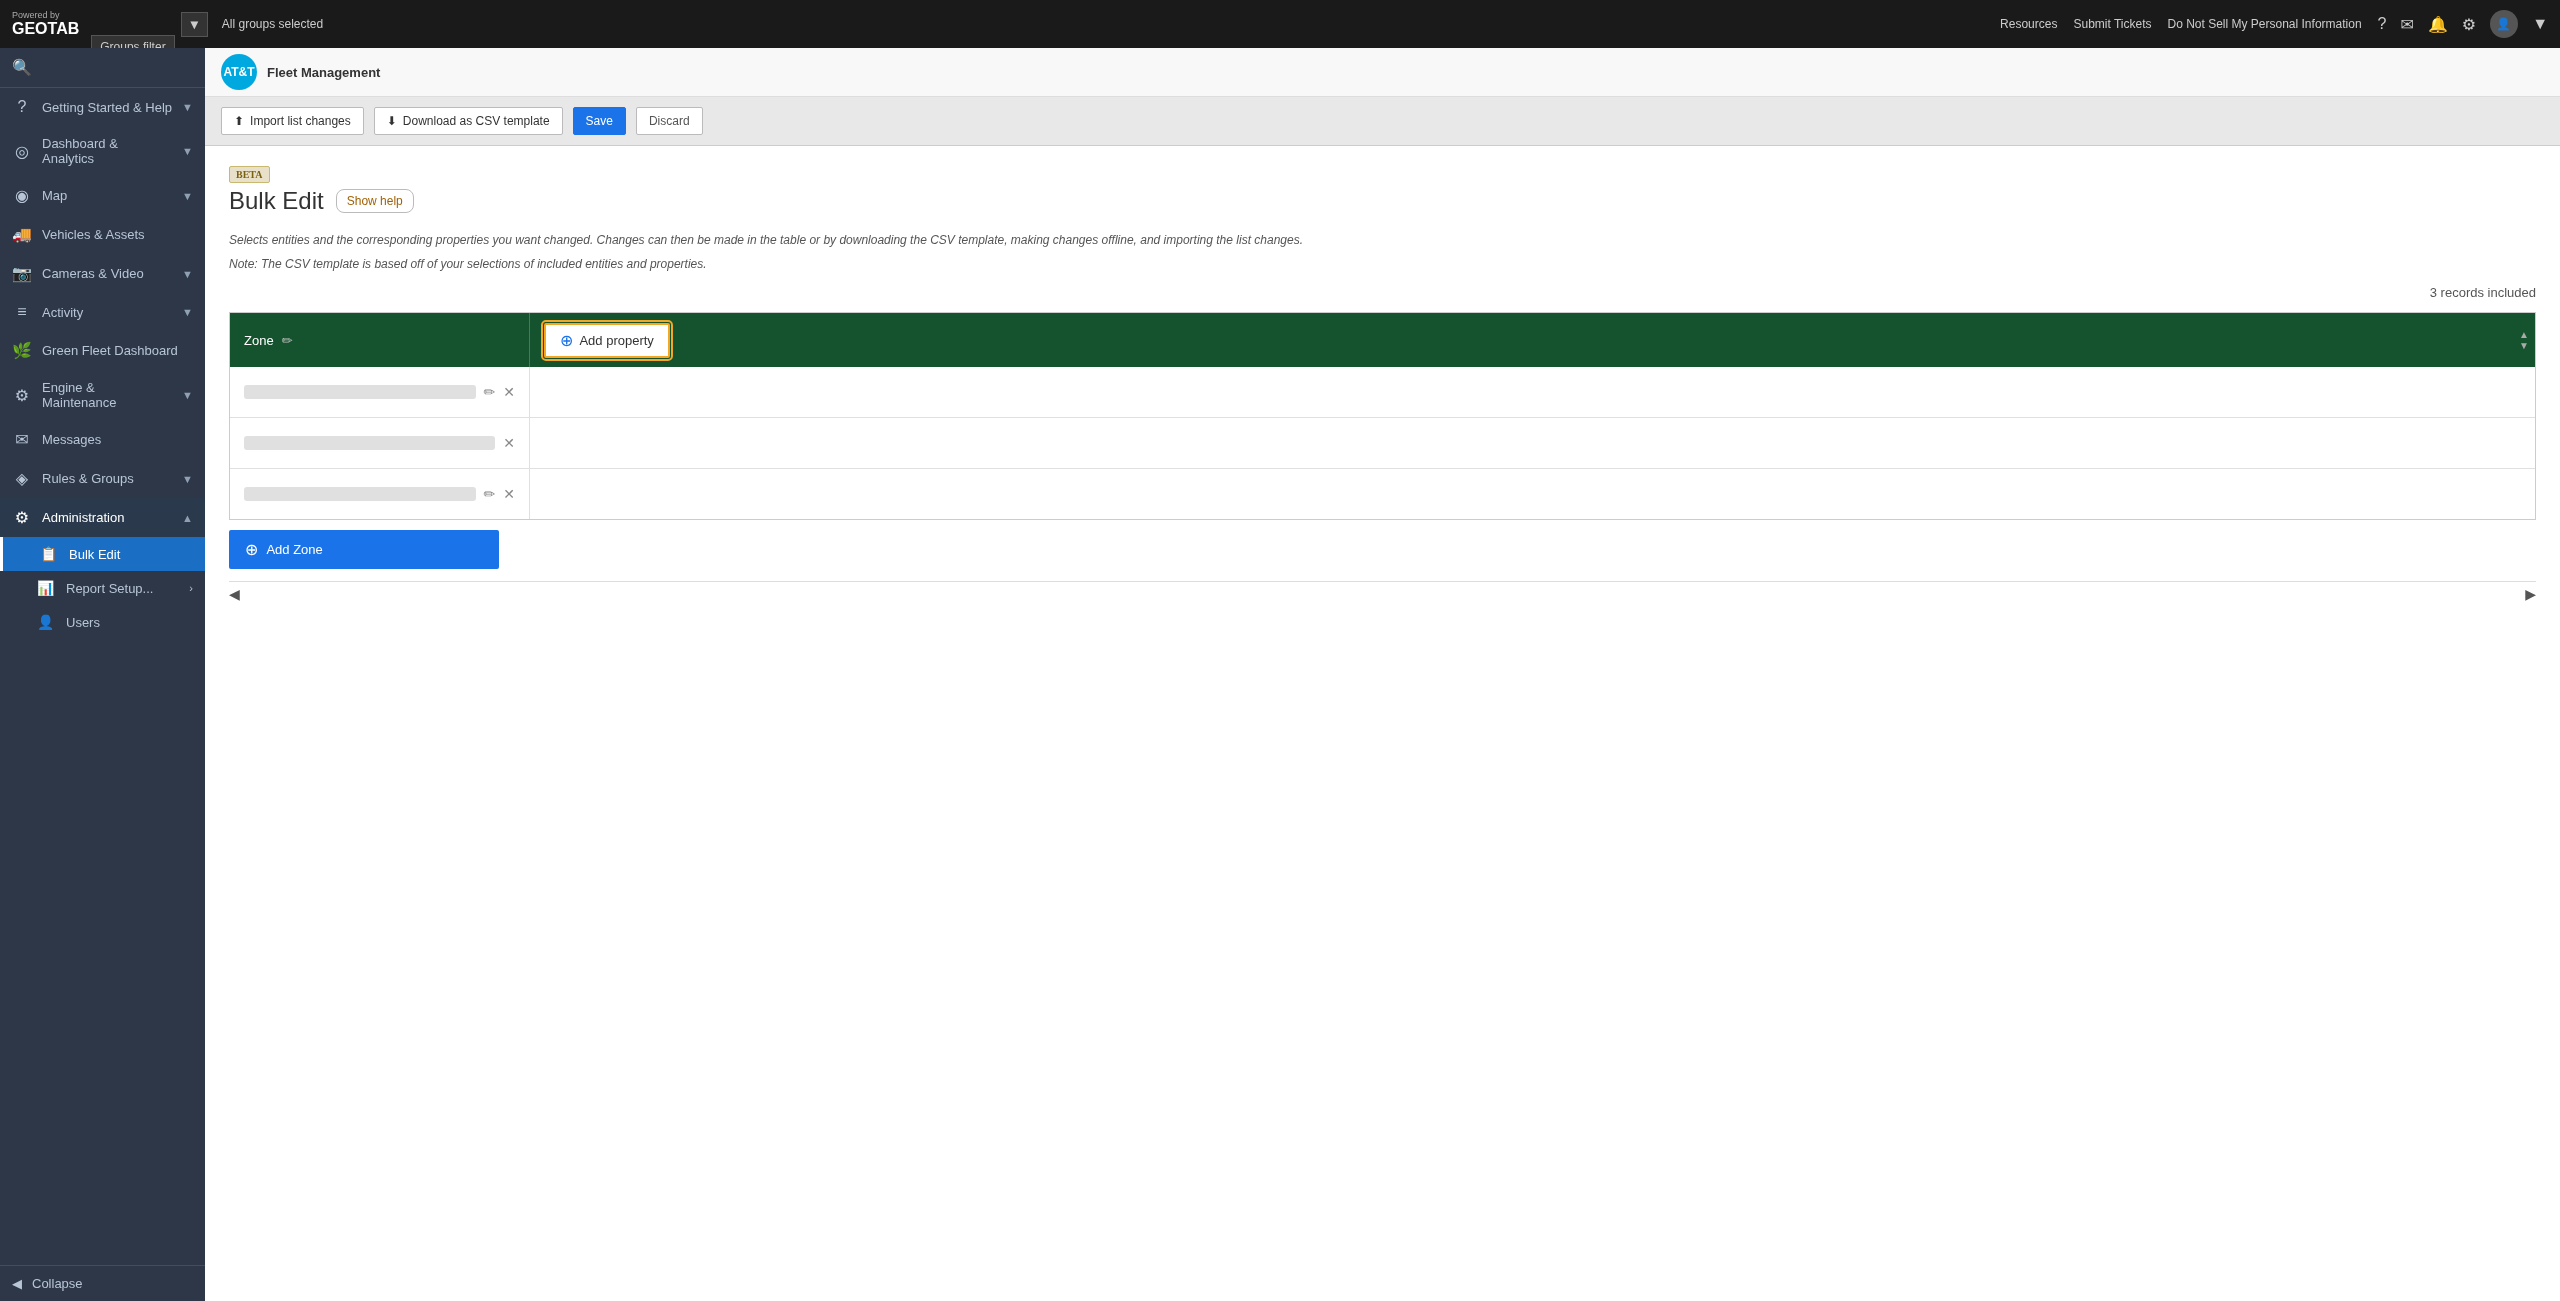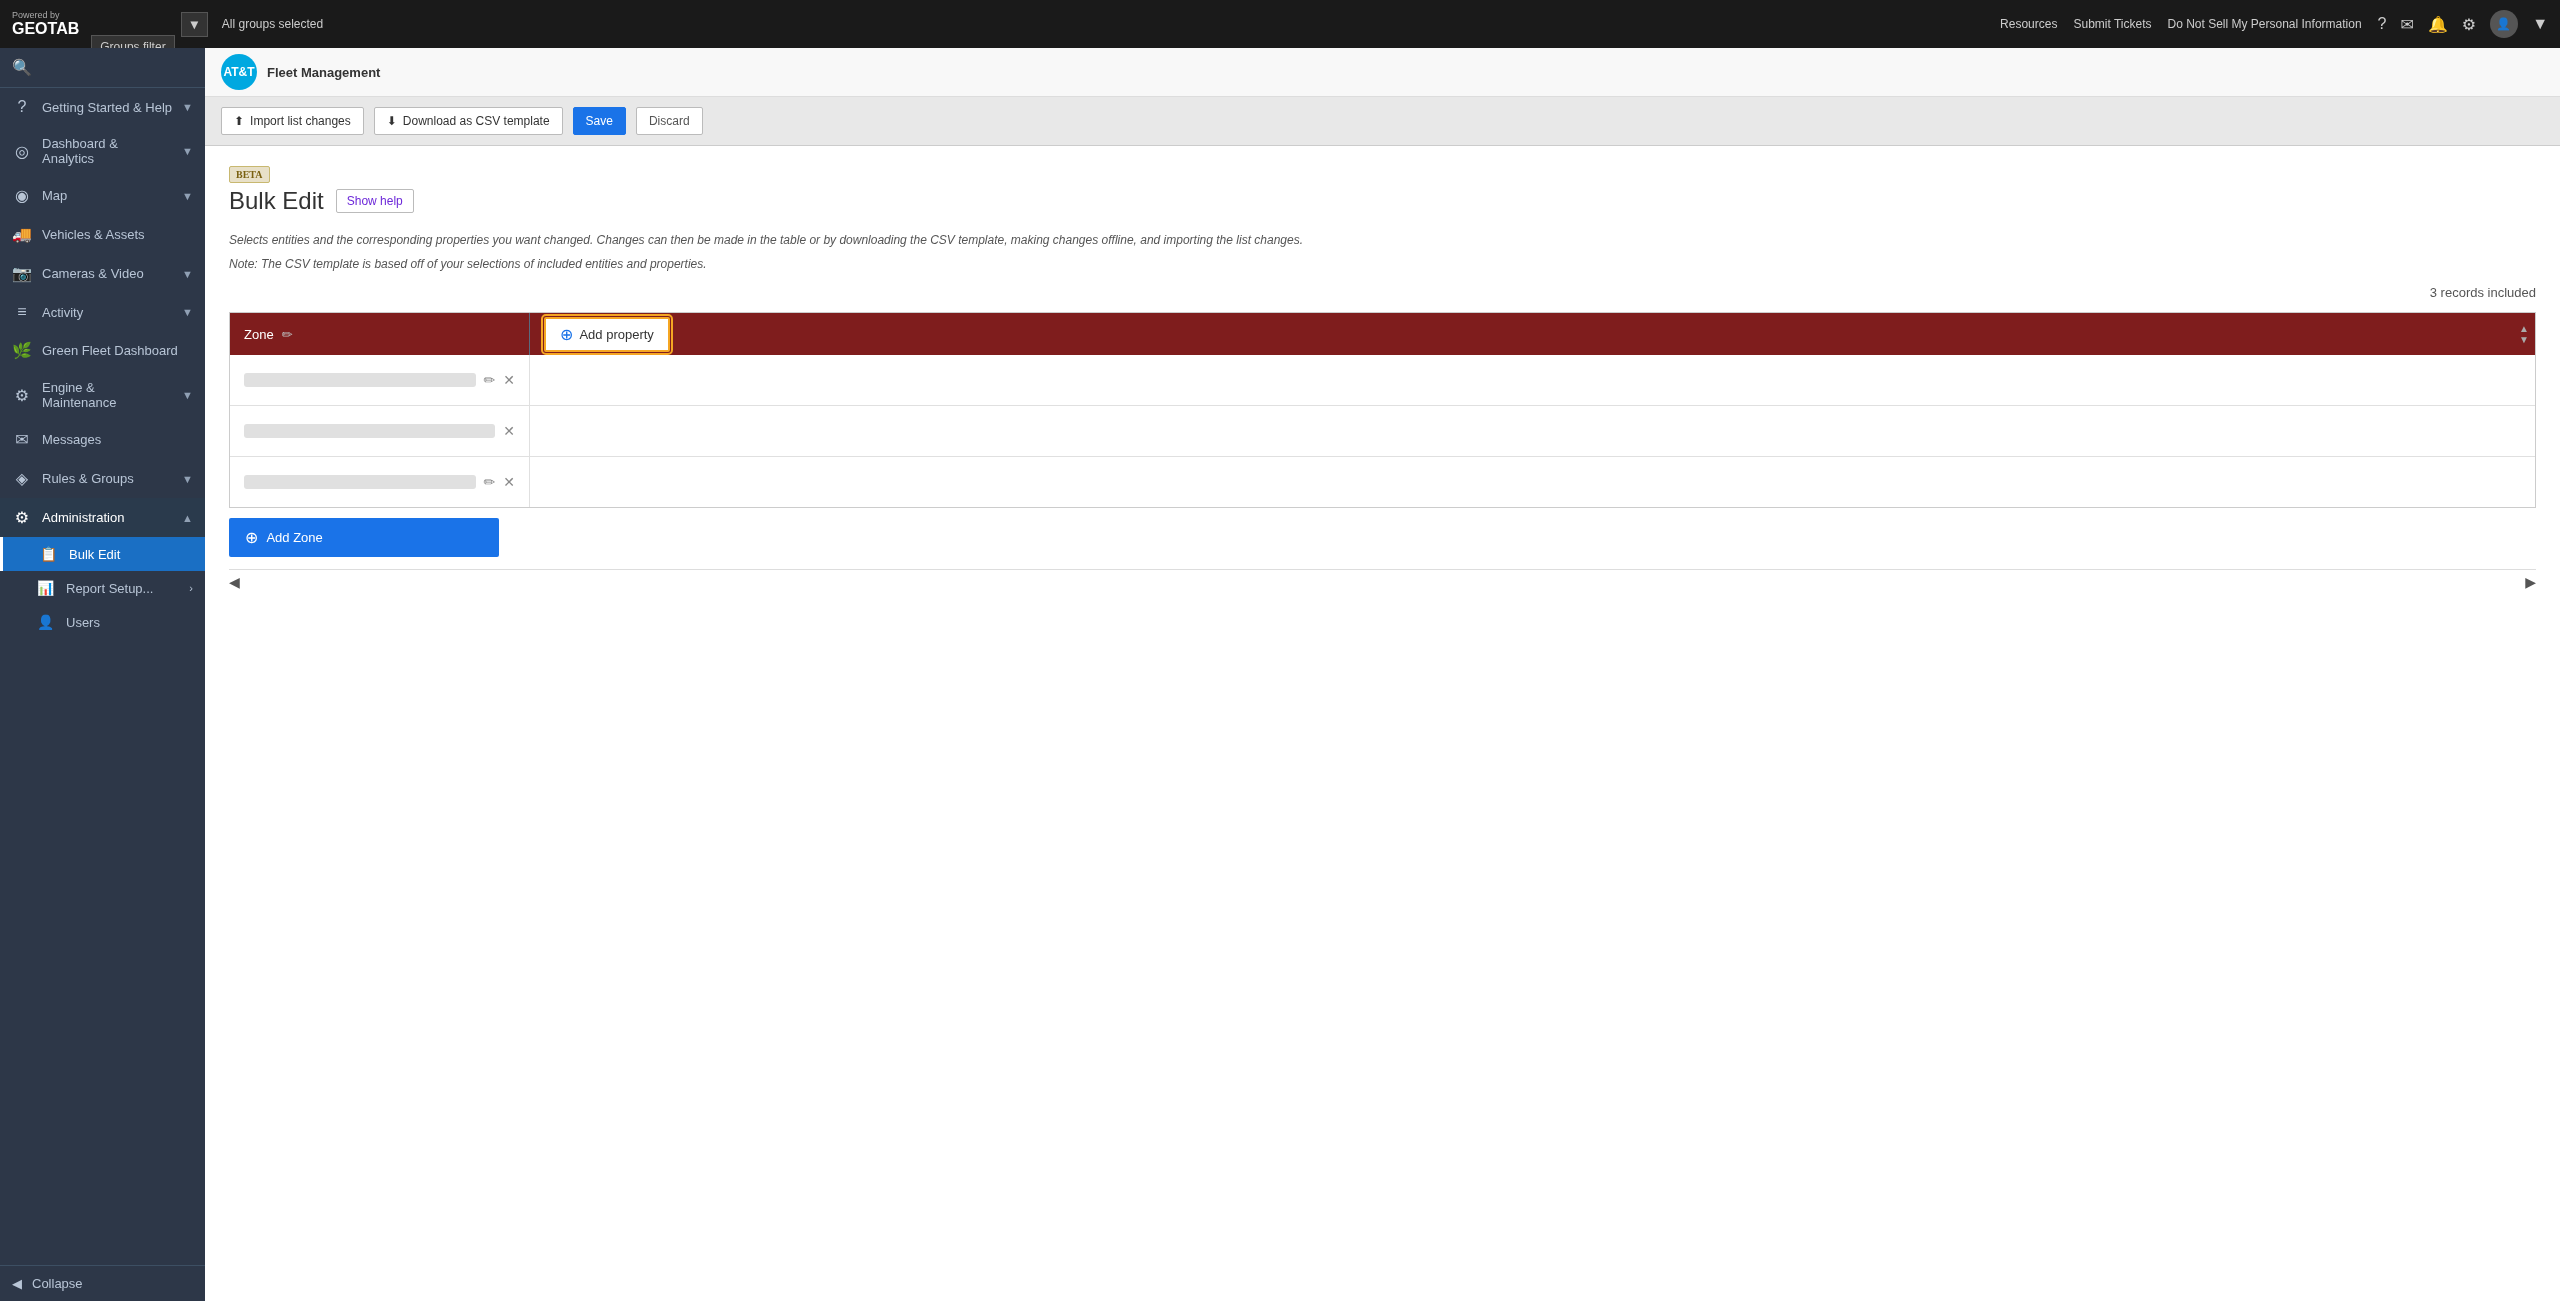--- a/index.html
+++ b/index.html
@@ -164,42 +164,42 @@
       margin-bottom: 4px;
       font-family: Liberation Serif, serif;
     }
 
     .page-title-row { display: flex; align-items: center; gap: 12px; margin-bottom: 16px; }
     .page-title { font-size: 24px; font-weight: 400; color: #333; }
     .show-help-btn {
       padding: 4px 10px;
       border: 1px solid #bbb;
       background: #fff;
-      color: #6d28d9;
+      color: #a16207;
       font-size: 12px;
       cursor: pointer;
-      border-radius: 2px;
+      border-radius: 8px;
     }
 
     .description-text { font-size: 12px; color: #555; line-height: 1.5; margin-bottom: 6px; font-style: italic; }
 
     .records-info { text-align: right; font-size: 13px; color: #555; margin: 12px 0; }
 
     
     .table-container {
       border: 1px solid #ccc;
       overflow: hidden;
       position: relative;
     }
     .table-header {
-      background: #7f1d1d;
+      background: #14532d;
       color: #fff;
       display: flex;
       align-items: center;
-      height: 42px;
+      height: 54px;
     }
     .table-header-cell {
       padding: 0 14px;
       font-size: 13px;
       font-weight: 500;
       display: flex; align-items: center; gap: 8px;
       height: 100%;
     }
     .table-header-cell.zone-col { width: 300px; border-right: 1px solid #5a6a7e; }
     .add-property-btn {

